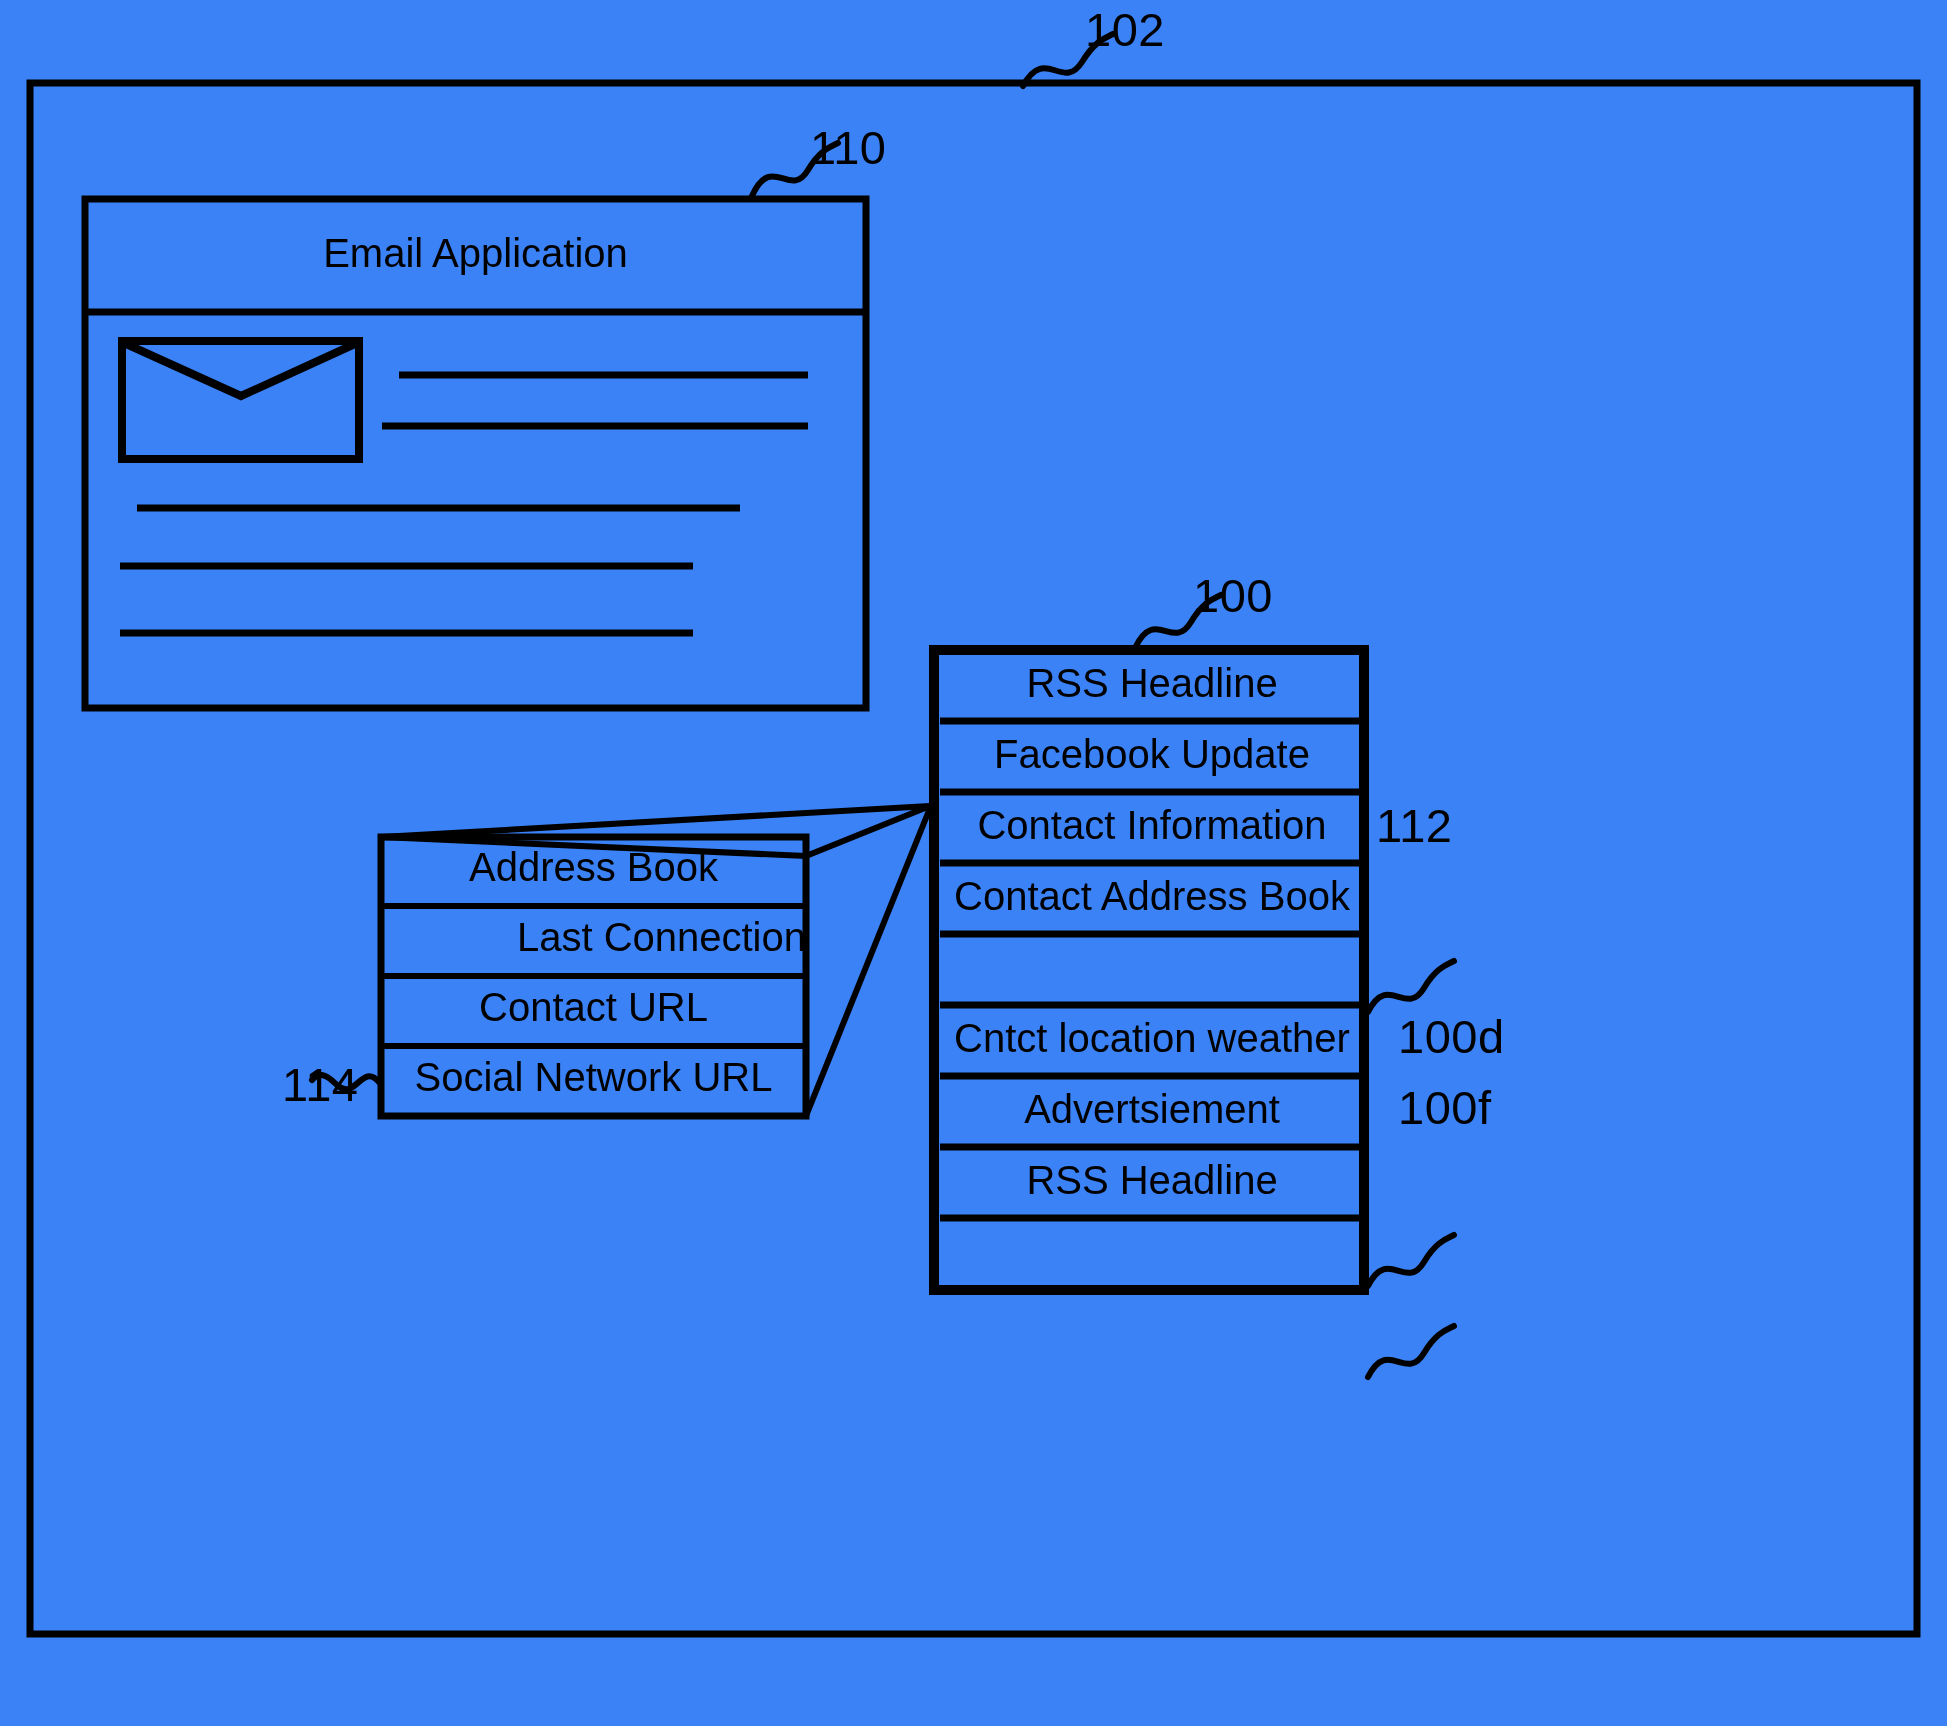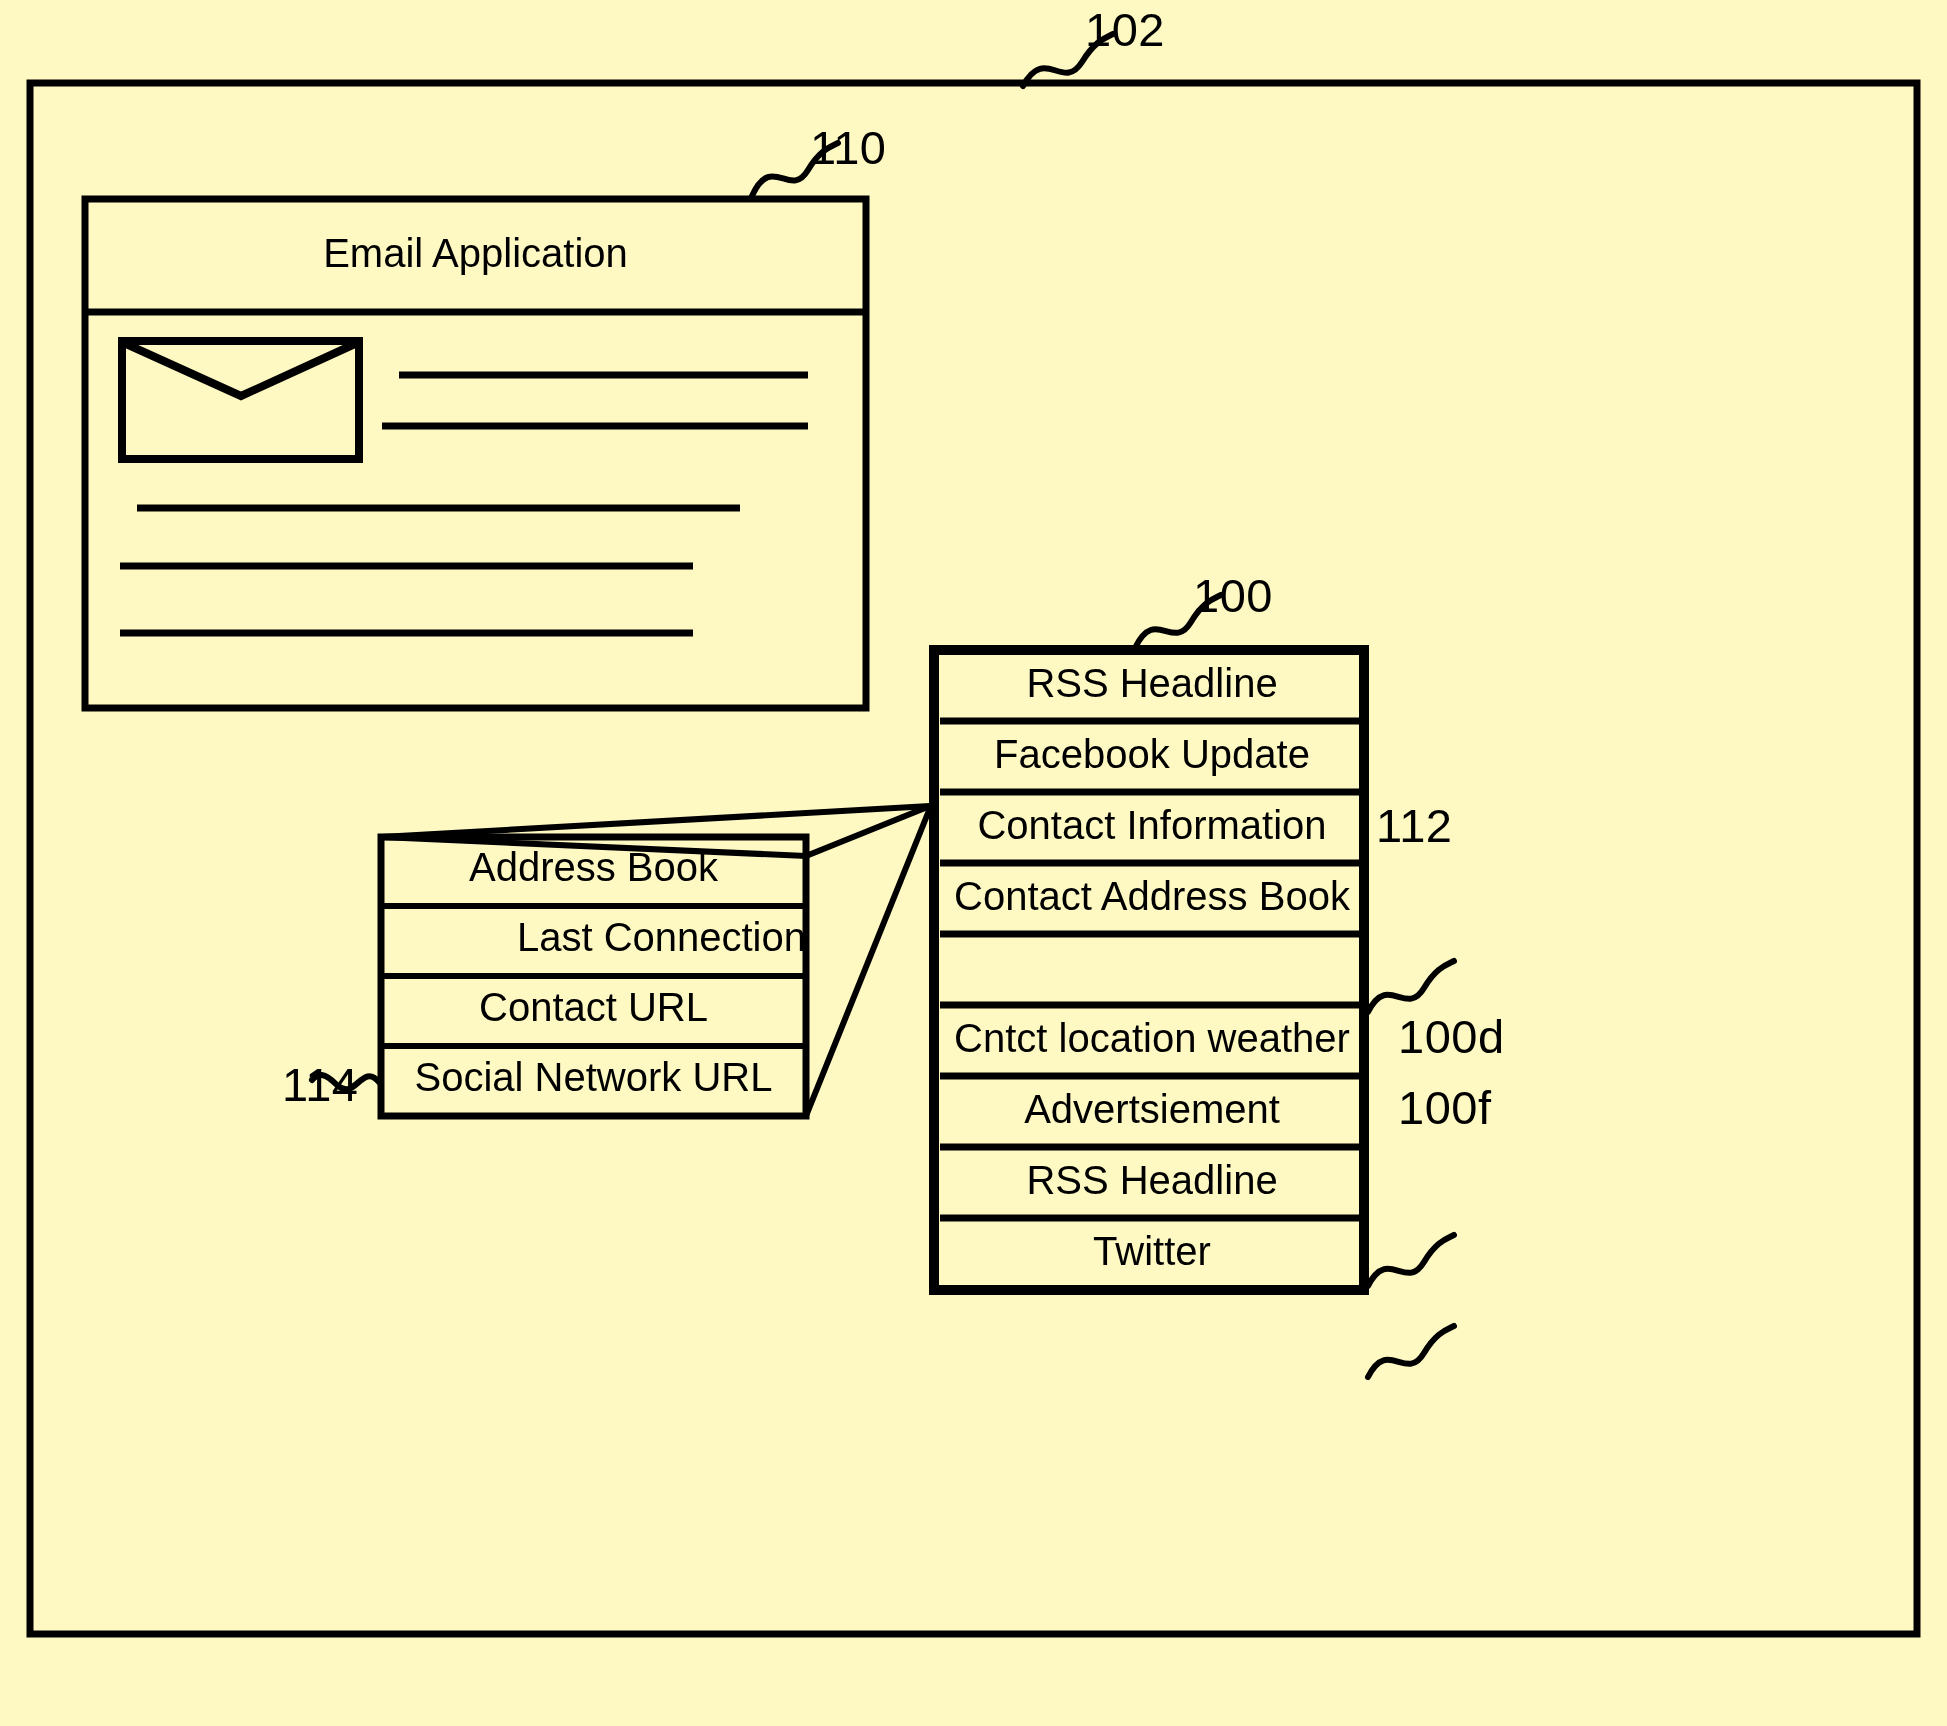--- a/index.html
+++ b/index.html
@@ -7,21 +7,21 @@
     padding: 0;
     background: #ffffff;
   }
   body {
     font-family: "Liberation Sans", sans-serif;
   }
   #stage {
     position: relative;
     width: 1947px;
     height: 1726px;
-    background: #fef9c3;
+    background: #3b82f6;
     overflow: hidden;
   }
   .svg-layer {
     position: absolute;
     left: 0;
     top: 0;
     width: 1947px;
     height: 1726px;
   }
   .txt {
@@ -125,15 +125,14 @@
   <div class="center-row" style="left:381px; top:987px; width:425px;">Contact URL</div>
   <div class="center-row" style="left:381px; top:1057px; width:425px;">Social Network URL</div>
 
   <div class="center-row" style="left:940px; top:663px; width:424px;">RSS Headline</div>
   <div class="center-row" style="left:940px; top:734px; width:424px;">Facebook Update</div>
   <div class="center-row" style="left:940px; top:805px; width:424px;">Contact Information</div>
   <div class="center-row" style="left:940px; top:876px; width:424px;">Contact Address Book</div>
   <div class="center-row" style="left:940px; top:1018px; width:424px;">Cntct location weather</div>
   <div class="center-row" style="left:940px; top:1089px; width:424px;">Advertsiement</div>
   <div class="center-row" style="left:940px; top:1160px; width:424px;">RSS Headline</div>
-  <div class="center-row" style="left:940px; top:1231px; width:424px;">Twitter</div>
 
 </div>
 
 </body></html>

